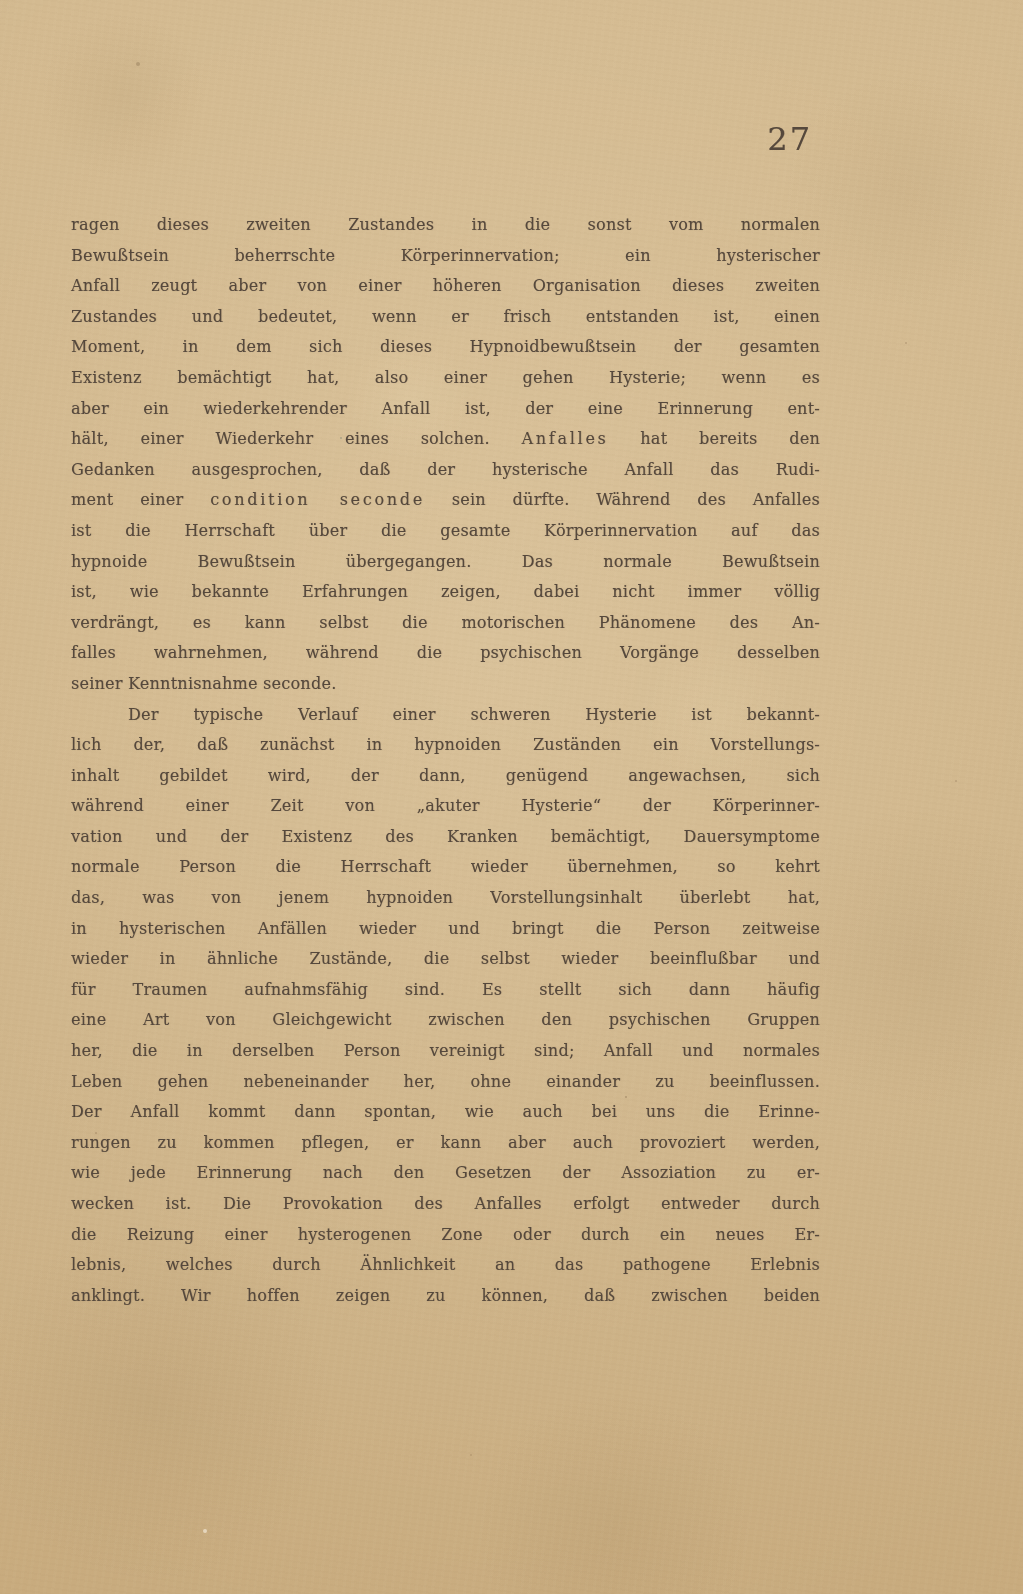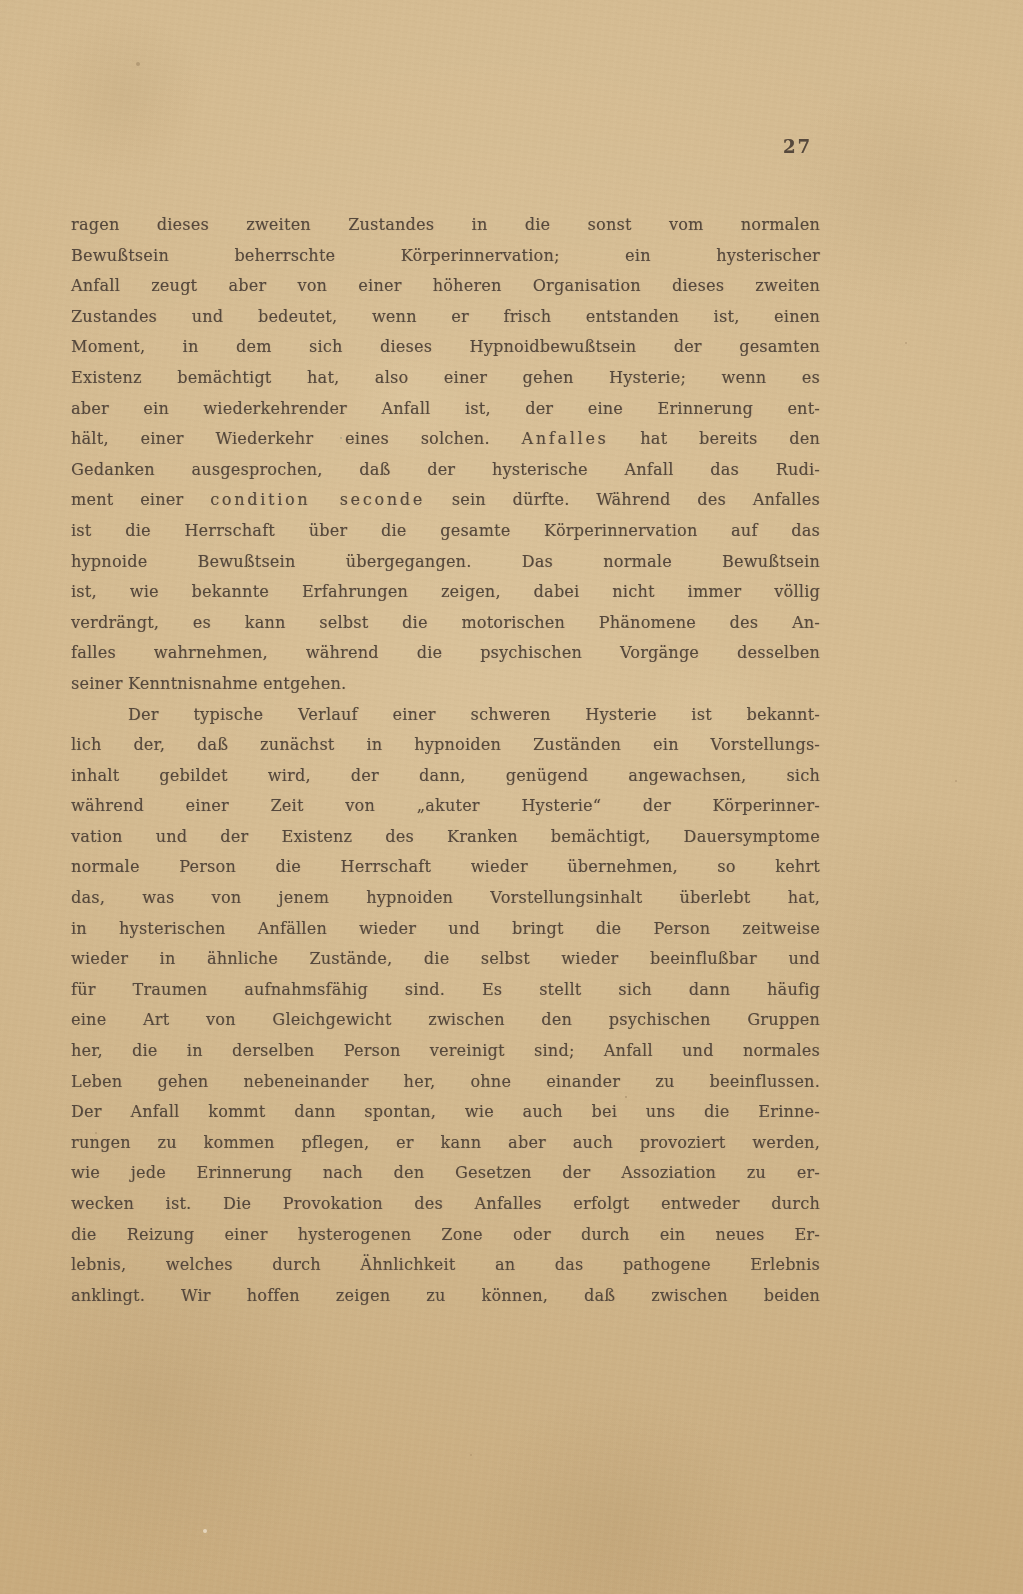--- a/index.html
+++ b/index.html
@@ -56,27 +56,26 @@
       196px 1786px 0 1px rgba(255,250,235,0.0),
       204px 1530px 0 1px rgba(255,250,238,0.55),
       905px 342px 0 0 rgba(90,66,38,0.22),
       760px 1262px 0 0 rgba(90,66,38,0.25),
       95px 1132px 0 0 rgba(90,66,38,0.22),
       955px 780px 0 0 rgba(90,66,38,0.20),
       470px 1454px 0 0 rgba(90,66,38,0.18);
   }
   .page-number {
     position: absolute;
-    top: 136px;
+    top: 120px;
     right: 211px;
-    font-size: 18px;
+    font-size: 32px;
     letter-spacing: 2px;
     color: var(--ink);
     text-shadow: 0.4px 0.4px 0.6px rgba(84,68,56,0.45);
-    font-weight: bold;
   }
   .text-block {
     position: absolute;
     top: 210px;
     left: 71px;
     width: 749px;
     font-size: 16px;
     letter-spacing: 0.25px;
     text-shadow: 0.4px 0.4px 0.7px rgba(84,68,56,0.38);
   }
@@ -115,21 +114,21 @@
         <div class="line">Existenz bemächtigt hat, also einer gehen Hysterie; wenn es</div>
         <div class="line">aber ein wiederkehrender Anfall ist, der eine Erinnerung ent-</div>
         <div class="line">hält, einer Wiederkehr eines solchen. <span class="sperr">Anfalles</span> hat bereits den</div>
         <div class="line">Gedanken ausgesprochen, daß der hysterische Anfall das Rudi-</div>
         <div class="line">ment einer <span class="sperr">condition seconde</span> sein dürfte. Während des Anfalles</div>
         <div class="line">ist die Herrschaft über die gesamte Körperinnervation auf das</div>
         <div class="line">hypnoide Bewußtsein übergegangen. Das normale Bewußtsein</div>
         <div class="line">ist, wie bekannte Erfahrungen zeigen, dabei nicht immer völlig</div>
         <div class="line">verdrängt, es kann selbst die motorischen Phänomene des An-</div>
         <div class="line">falles wahrnehmen, während die psychischen Vorgänge desselben</div>
-        <div class="line para-end">seiner Kenntnisnahme entgehen.</div>
+        <div class="line para-end">seiner Kenntnisnahme seconde.</div>
       </div>
       <div class="paragraph">
         <div class="line indent">Der typische Verlauf einer schweren Hysterie ist bekannt-</div>
         <div class="line">lich der, daß zunächst in hypnoiden Zuständen ein Vorstellungs-</div>
         <div class="line">inhalt gebildet wird, der dann, genügend angewachsen, sich</div>
         <div class="line">während einer Zeit von „akuter Hysterie“ der Körperinner-</div>
         <div class="line">vation und der Existenz des Kranken bemächtigt, Dauersymptome</div>
         <div class="line">normale Person die Herrschaft wieder übernehmen, so kehrt</div>
         <div class="line">das, was von jenem hypnoiden Vorstellungsinhalt überlebt hat,</div>
         <div class="line">in hysterischen Anfällen wieder und bringt die Person zeitweise</div>

